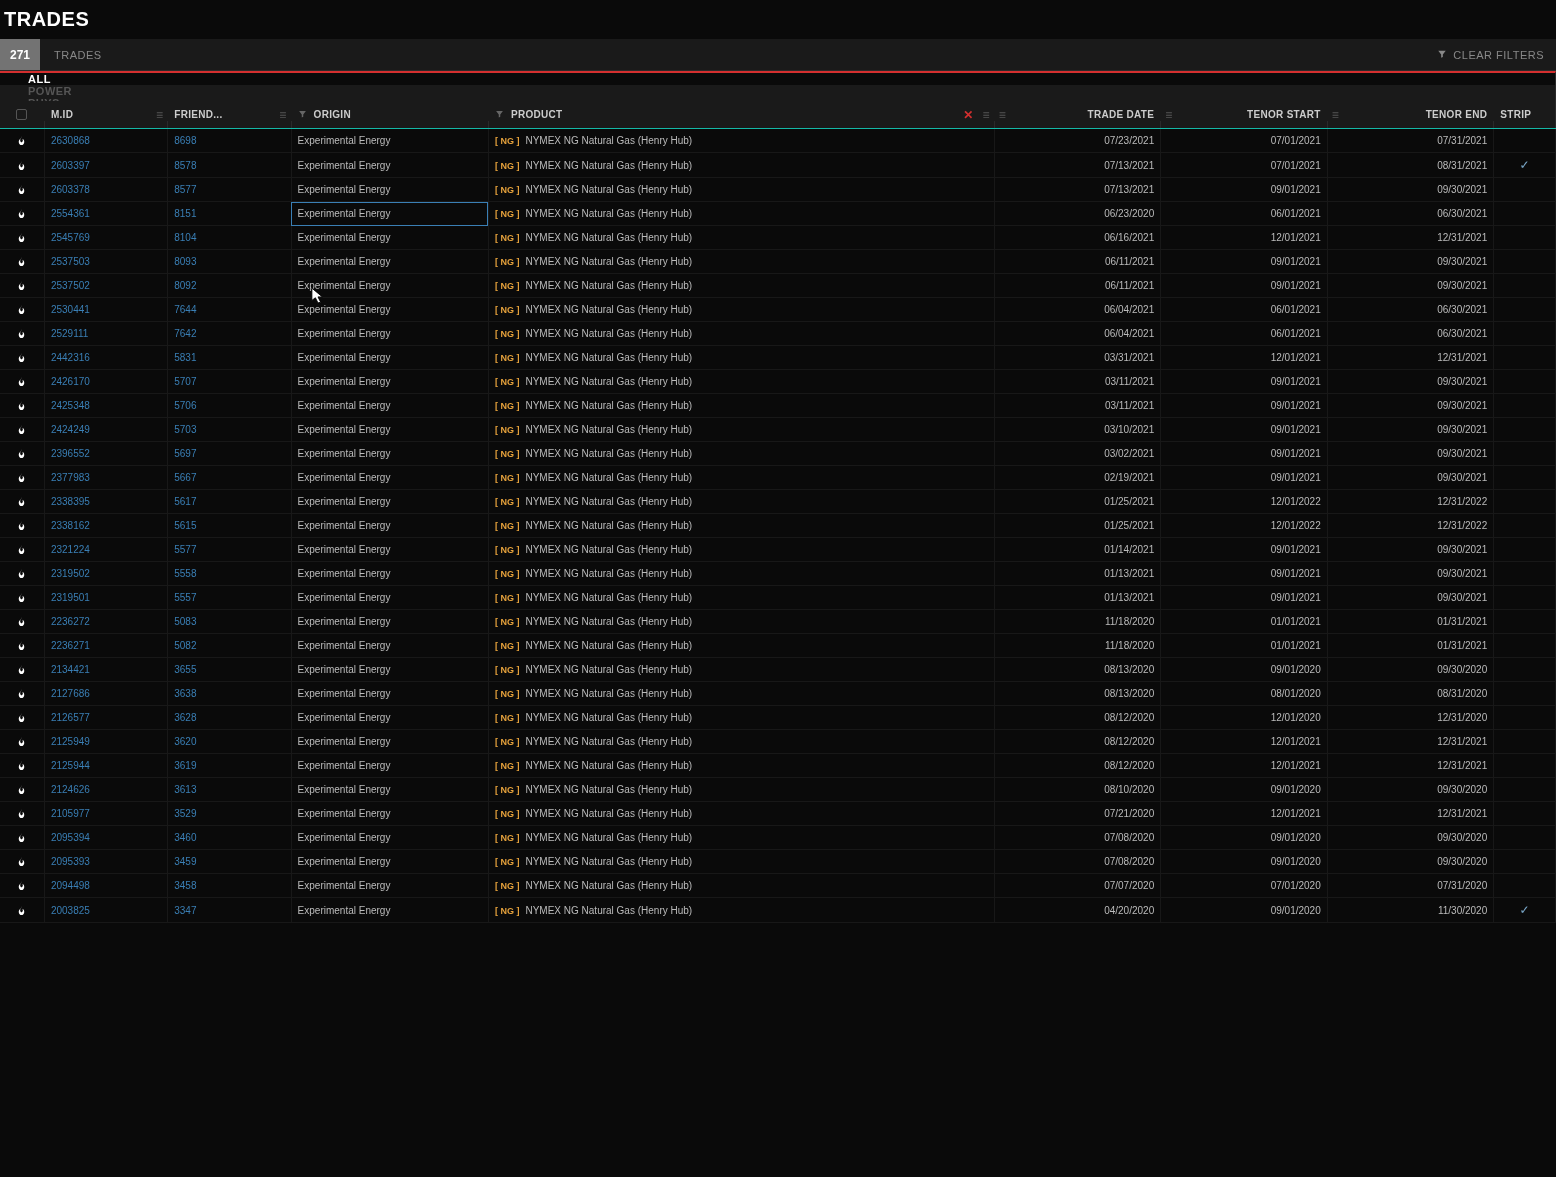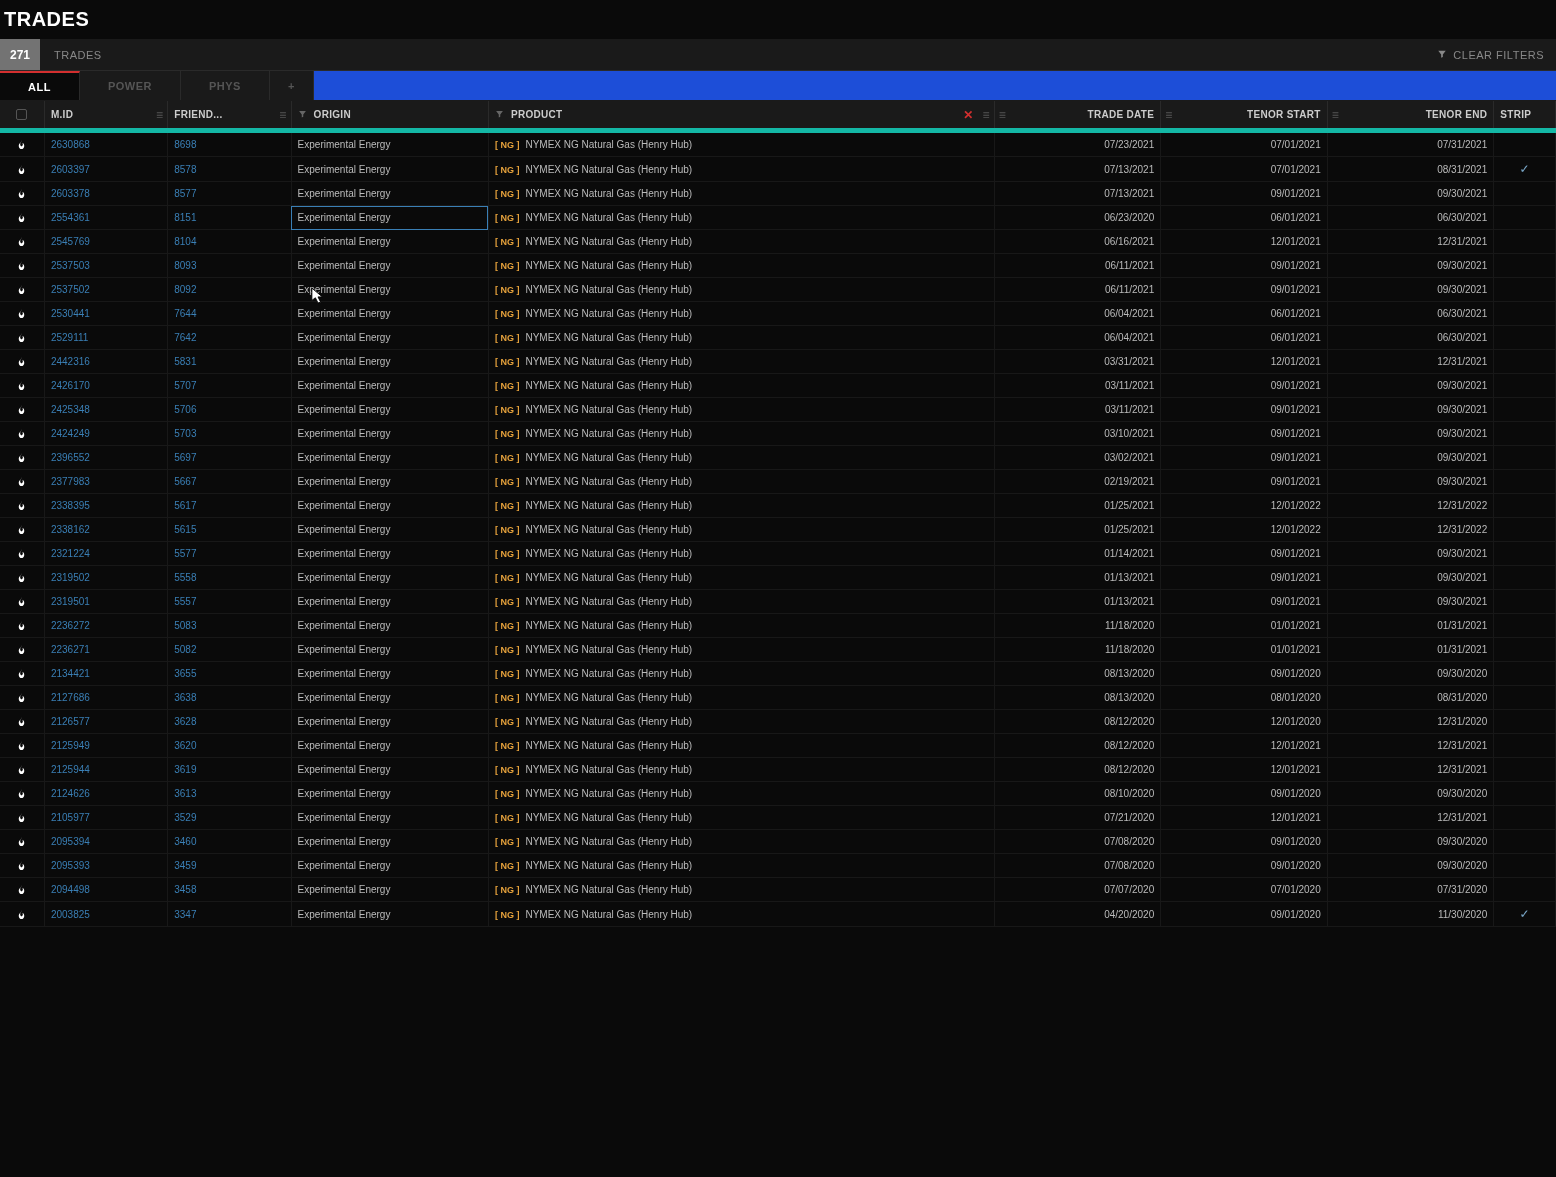--- a/index.html
+++ b/index.html
@@ -48,23 +48,24 @@
     padding: 0 12px;
     display: flex;
     align-items: center;
     gap: 6px;
     cursor: pointer;
     letter-spacing: 0.5px;
   }
   .clear-filters svg { width: 10px; height: 10px; fill: #888; }
   .tabs {
     display: flex;
-    background: #1d4ed8;
+    background: #ef4444;
     border-bottom: 1px solid #1a1a1a;
     height: 30px;
+    flex-direction: column;
   }
   .tab {
     padding: 0 28px;
     display: flex;
     align-items: center;
     color: #555;
     font-size: 11px;
     font-weight: 600;
     cursor: pointer;
     background: #1a1a1a;
@@ -80,21 +81,21 @@
   .table-wrap { width: 100%; }
   table { width: 100%; border-collapse: collapse; table-layout: fixed; }
   thead th {
     background: #1a1a1a;
     color: #ccc;
     font-size: 10px;
     font-weight: 700;
     text-align: left;
     padding: 8px 6px;
     border-right: 1px solid #2a2a2a;
-    border-bottom: 5px solid #14b8a6;
+    border-bottom: 1px solid #14b8a6;
     position: relative;
     letter-spacing: 0.3px;
     white-space: nowrap;
     overflow: hidden;
   }
   thead th.num { text-align: right; }
   thead th .col-menu {
     position: absolute;
     right: 4px;
     top: 50%;

